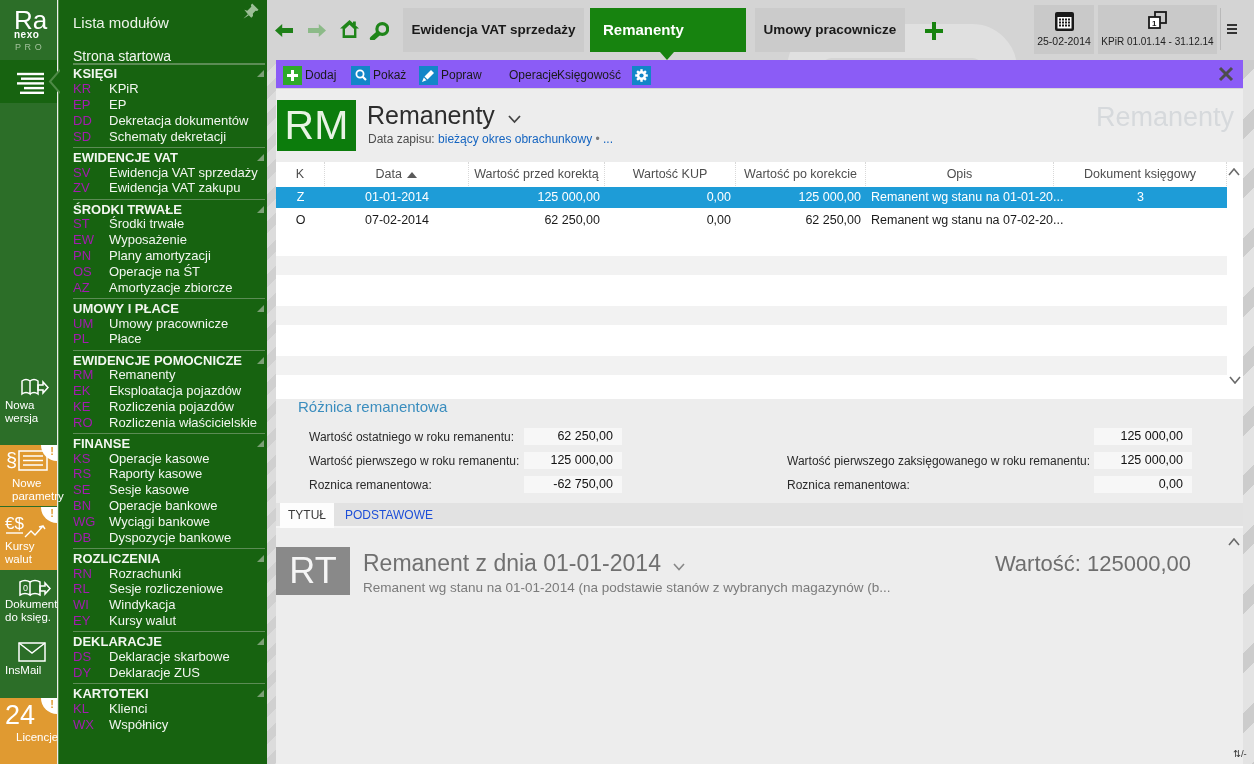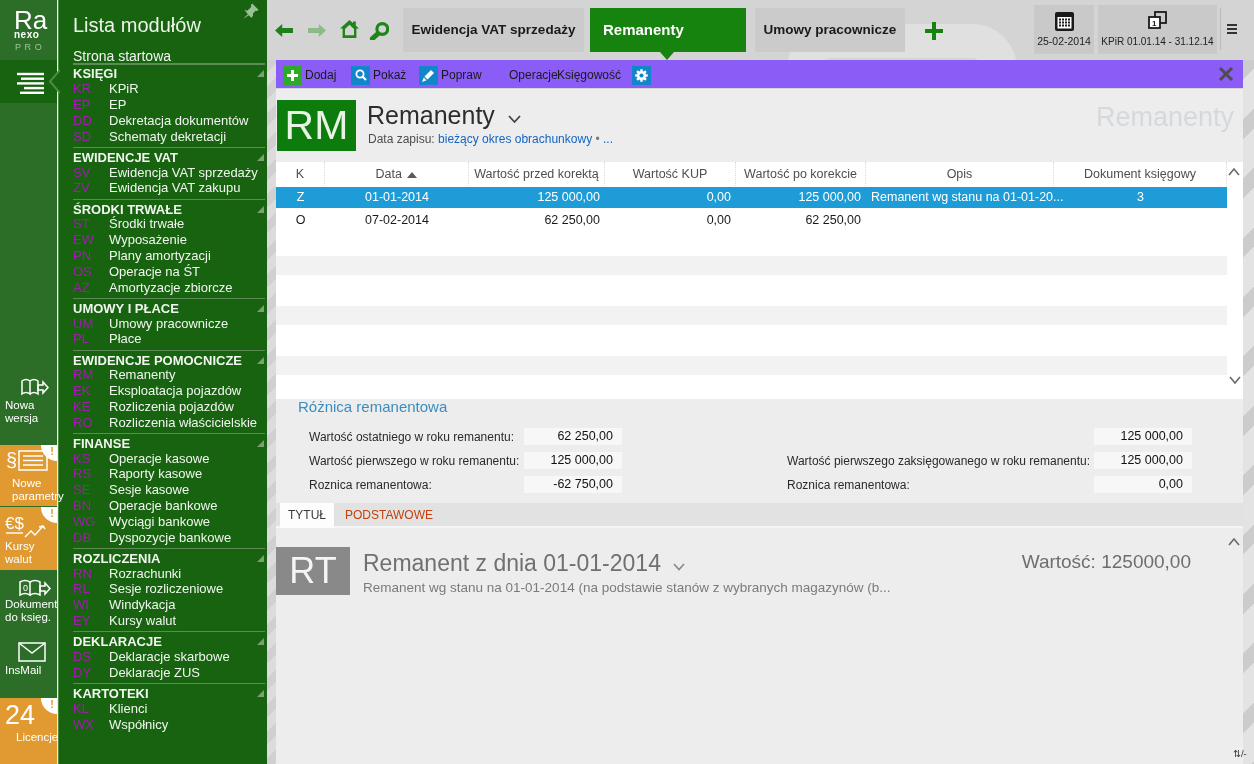--- a/index.html
+++ b/index.html
@@ -135,21 +135,21 @@
  </g>
 </svg>
 <div class="abs striplabel" style="left:0;top:664px;">InsMail</div>
 
 <div class="abs orange" style="left:0;top:698px;width:57px;height:66px;">
  <div class="badge">!</div>
  <div style="position:absolute;left:5px;top:2px;font-size:27px;color:#fff;">24</div>
  <div class="striplabel" style="position:absolute;top:33px;padding-left:16px;">Licencje</div>
 </div>
 
-<div class="abs" style="left:73px;top:14px;width:190px;color:#eef4ea;font-size:20px;font-weight:300;">Lista modułów</div>
+<div class="abs" style="left:73px;top:14px;width:190px;color:#eef4ea;font-size:15px;font-weight:300;">Lista modułów</div>
 <svg class="abs" style="left:243px;top:3px" width="16" height="16">
  <g fill="#9dbf97">
   <path d="M9.2 0.5 L15.5 6.8 L14.2 8.1 L12.6 7.7 L9.9 10.4 L10 13 L8.3 14.7 L5.3 11.7 L1.3 6.7 L4.3 7.7 L5.6 6.4 L8.3 3.7 L7.9 2.1 Z"></path>
   <path d="M4.8 11.2 L1 15 L0.6 15.4 L1.5 15 L5.9 12.3 Z"></path>
  </g>
 </svg>
 <div class="abs" style="left:73px;top:48px;width:190px;color:#f2f6f0;font-size:14px;">Strona startowa</div>
 <div class="abs" style="left:73px;top:64px;width:192px;height:1px;background:#5c8c55;"></div>
 <div id="menu" class="abs" style="left:73px;top:61px;width:194px;">
 <div class="sect mi">KSIĘGI<span class="tri"></span><span class="dl"></span></div>
@@ -334,20 +334,21 @@
    <div class="cell" style="left:460px;width:125px;text-align:right;">125 000,00</div>
    <div class="cell" style="left:595px;">Remanent wg stanu na 01-01-20...</div>
    <div class="cell" style="left:778px;width:173px;text-align:center;">3</div>
   </div>
   <div class="row" style="top:48px;height:20px;">
    <div class="cell" style="left:0;width:49px;text-align:center;">O</div>
    <div class="cell" style="left:49px;width:144px;text-align:center;">07-02-2014</div>
    <div class="cell" style="left:193px;width:131px;text-align:right;">62 250,00</div>
    <div class="cell" style="left:329px;width:126px;text-align:right;">0,00</div>
    <div class="cell" style="left:460px;width:125px;text-align:right;">62 250,00</div>
+   <div class="cell" style="left:595px;">Remanent wg stanu na 07-02-20...</div>
   </div>
   <div class="stripe" style="top:94px;"></div>
   <div class="stripe" style="top:144px;"></div>
   <div class="stripe" style="top:194px;"></div>
   <svg style="position:absolute;left:952px;top:6px" width="12" height="8">
         <path d="M1 7 L6 1 L11 7" fill="none" stroke="#6a6a6a" stroke-width="1.6"></path>
       </svg>
   <svg style="position:absolute;left:953px;top:214px" width="12" height="8">
         <path d="M1 1 L6 7 L11 1" fill="none" stroke="#6a6a6a" stroke-width="1.6"></path>
       </svg>
@@ -362,29 +363,29 @@
  <div class="fbox" style="left:248px;top:387px;">-62 750,00</div>
  <div class="flabel" style="left:511px;top:365px;">Wartość pierwszego zaksięgowanego w roku remanentu:</div>
  <div class="flabel" style="left:511px;top:389px;">Roznica remanentowa:</div>
  <div class="fbox" style="left:818px;top:339px;">125 000,00</div>
  <div class="fbox" style="left:818px;top:363px;">125 000,00</div>
  <div class="fbox" style="left:818px;top:387px;">0,00</div>
 
  <div id="btabs">
   <div style="position:absolute;left:4px;top:0;width:54px;height:25px;background:#fdfdfd;
    font-size:12px;color:#3a3a3a;text-align:center;line-height:25px;">TYTUŁ</div>
-  <div style="position:absolute;left:69px;top:0;height:25px;font-size:12px;color:#c2410c;line-height:25px;">PODSTAWOWE</div>
+  <div style="position:absolute;left:69px;top:0;height:25px;font-size:12px;color:#1d4ed8;line-height:25px;">PODSTAWOWE</div>
  </div>
 
  <div style="position:absolute;left:0;top:458px;width:74px;height:48px;background:#898989;color:#f5f5f5;
   font-size:36px;text-align:center;line-height:48px;">RT</div>
  <div style="position:absolute;left:87px;top:461px;font-size:23px;color:#707070;">Remanent z dnia 01-01-2014
   <svg width="12" height="8" style="margin-left:6px">
         <path d="M1 1 L6 6.5 L11 1" fill="none" stroke="#888" stroke-width="1.6"></path>
       </svg>
  </div>
- <div style="position:absolute;right:52px;top:462px;font-size:19px;color:#6e6e6e;text-align:right;">Wartość: 125000,00</div>
+ <div style="position:absolute;right:52px;top:462px;font-size:22px;color:#6e6e6e;text-align:right;">Wartość: 125000,00</div>
  <div style="position:absolute;left:87px;top:491px;font-size:13.5px;color:#7b7b7b;">Remanent wg stanu na 01-01-2014 (na podstawie stanów z wybranych magazynów (b...</div>
  <svg style="position:absolute;left:952px;top:449px" width="12" height="8">
       <path d="M1 7 L6 1 L11 7" fill="none" stroke="#6a6a6a" stroke-width="1.6"></path>
     </svg>
 </div>
 <div class="abs" style="left:1233px;top:748px;font-size:9.5px;color:#333;">⇅/-</div>
 
 </body></html>

